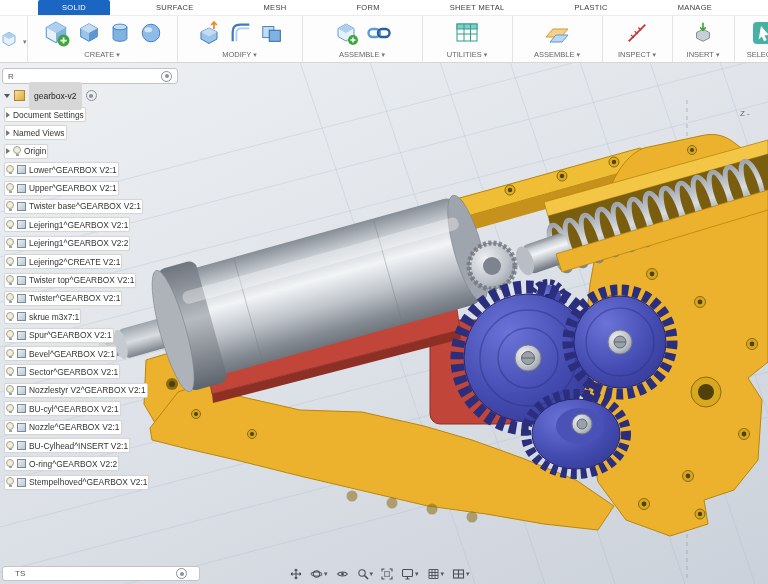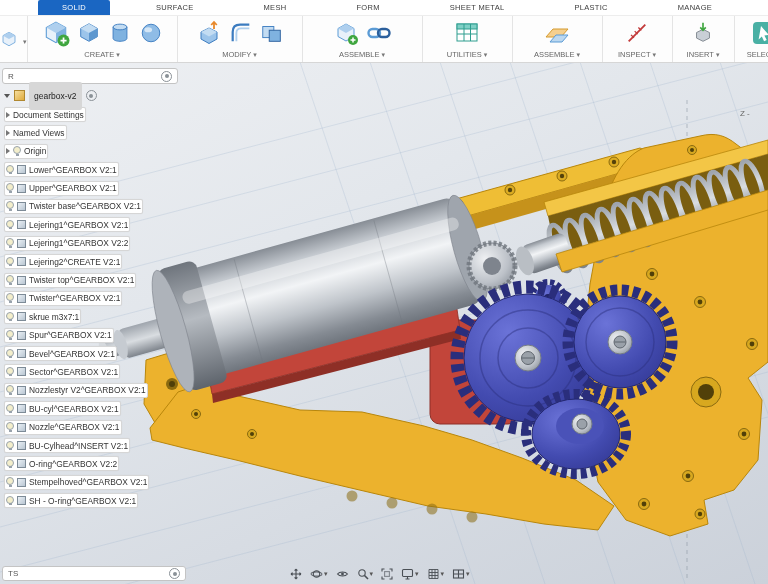--- a/index.html
+++ b/index.html
@@ -36,21 +36,21 @@
   .chip{background:#d7d7d7;border-radius:2px;font-size:8.5px;color:#222;padding:9px 5px;white-space:nowrap;}
   .trow{height:13px;margin:0 0 3.4px 2px;background:#fff;border:1px solid #d6d6d6;border-radius:2px;display:flex;align-items:center;gap:3px;padding:0 1px;width:fit-content;box-shadow:0 0 1px rgba(0,0,0,.08);cursor:pointer;}
   .tri{width:0;height:0;border-left:4px solid #777;border-top:3px solid transparent;border-bottom:3px solid transparent;flex:0 0 auto;}
   .bulb{width:6px;height:6px;border:1px solid #98a2ac;border-radius:50%;background:#f3eecb;position:relative;flex:0 0 auto;margin-top:-2px;cursor:pointer;}
   .bulb:after{content:"";position:absolute;left:1.5px;top:6.5px;width:3px;height:2px;background:#98a2ac;}
   .cico{width:7px;height:7px;border:1px solid #7d8b97;background:linear-gradient(135deg,#eaf0f5,#b9c6d2);flex:0 0 auto;}
   .rico{width:9px;height:9px;border:1px solid #b08830;background:linear-gradient(135deg,#f6dfa0,#e0ab3c);flex:0 0 auto;}
   .tlab{font-size:8.4px;color:#333;white-space:nowrap;}
 
   
-  .comments{position:absolute;left:2px;bottom:3px;width:172px;height:13px;border:1px solid #c4c4c4;border-radius:3px;background:#fff;display:flex;align-items:center;justify-content:space-between;padding:0 5px;z-index:20;}
+  .comments{position:absolute;left:2px;bottom:3px;width:172px;height:13px;border:1px solid #c4c4c4;border-radius:3px;background:#fff;display:flex;align-items:center;justify-content:space-between;padding:0 12px;z-index:20;}
 
   
   .navbar{position:absolute;left:290px;bottom:2px;height:16px;display:flex;align-items:center;gap:8px;z-index:20;}
   .navbtn{display:flex;align-items:center;cursor:pointer;}
   .navcaret:after{content:"▾";font-size:7px;color:#555;margin-left:1px;}
 
   svg{display:block;}
 </style>
 </head>
 <body>
@@ -536,25 +536,20 @@
     <div class="trow">
         <span class="bulb"></span>
         <span class="cico"></span>
         <span class="tlab">O-ring^GEARBOX V2:2</span>
       </div>
     <div class="trow">
         <span class="bulb"></span>
         <span class="cico"></span>
         <span class="tlab">Stempelhoved^GEARBOX V2:1</span>
       </div>
-    <div class="trow">
-        <span class="bulb"></span>
-        <span class="cico"></span>
-        <span class="tlab">SH - O-ring^GEARBOX V2:1</span>
-      </div>
   </div>
 
   <div class="comments">
     <span class="ph">TS</span>
     <span class="target"></span>
   </div>
 
   <div class="navbar">
     <span class="navbtn">
       <svg width="12" height="12" viewBox="0 0 12 12" fill="none" stroke="#4a4f55" stroke-width="1.1">

